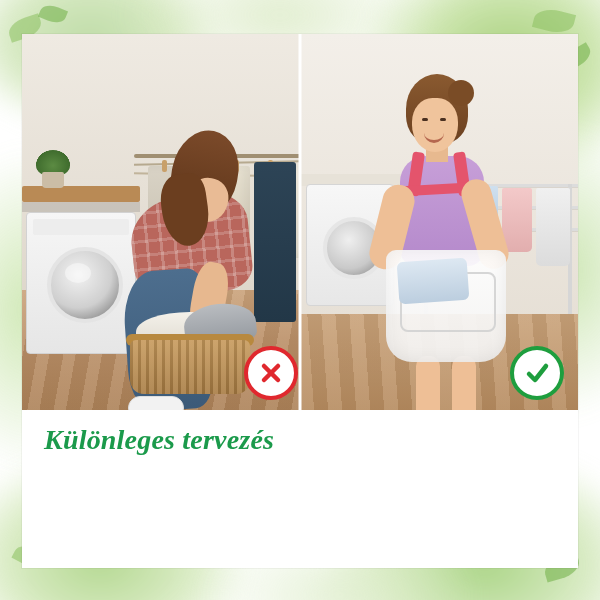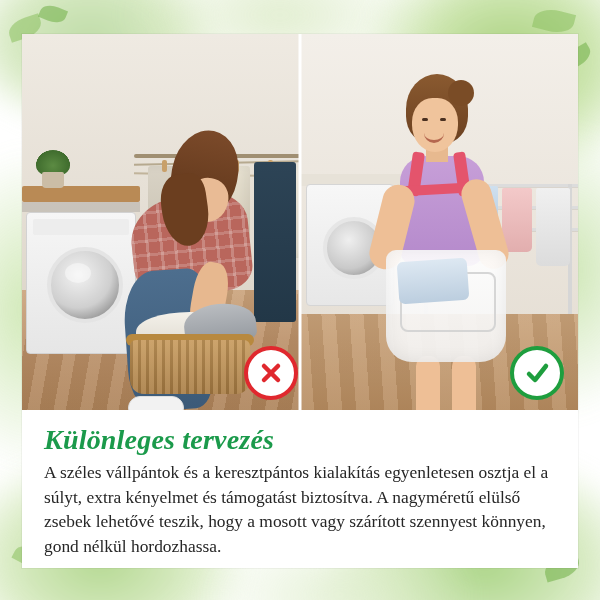--- a/index.html
+++ b/index.html
@@ -378,17 +378,16 @@
             <polyline points="6,15 12,21 23,7" fill="none" stroke="#1e9e3e" stroke-width="4.5" stroke-linecap="round" stroke-linejoin="round"></polyline>
           </svg>
         </div>
       </div>
 
       <div class="divider"></div>
     </div>
 
     <div class="textblock">
       <h2 class="heading">Különleges tervezés</h2>
-      <p class="bodytext">A széles vállpántok és a keresztpántos kialakítás egyenletesen osztja el a súlyt, extra kényelmet és támogatást biztosítva. A nagyméretű elülső zsebek lehetővé teszik, hogy a mosott vagy szárított szennyest könnyen, gond nélkül hordozhassa.</p>
     </div>
 
   </div>
 </div>
 
 </body></html>

